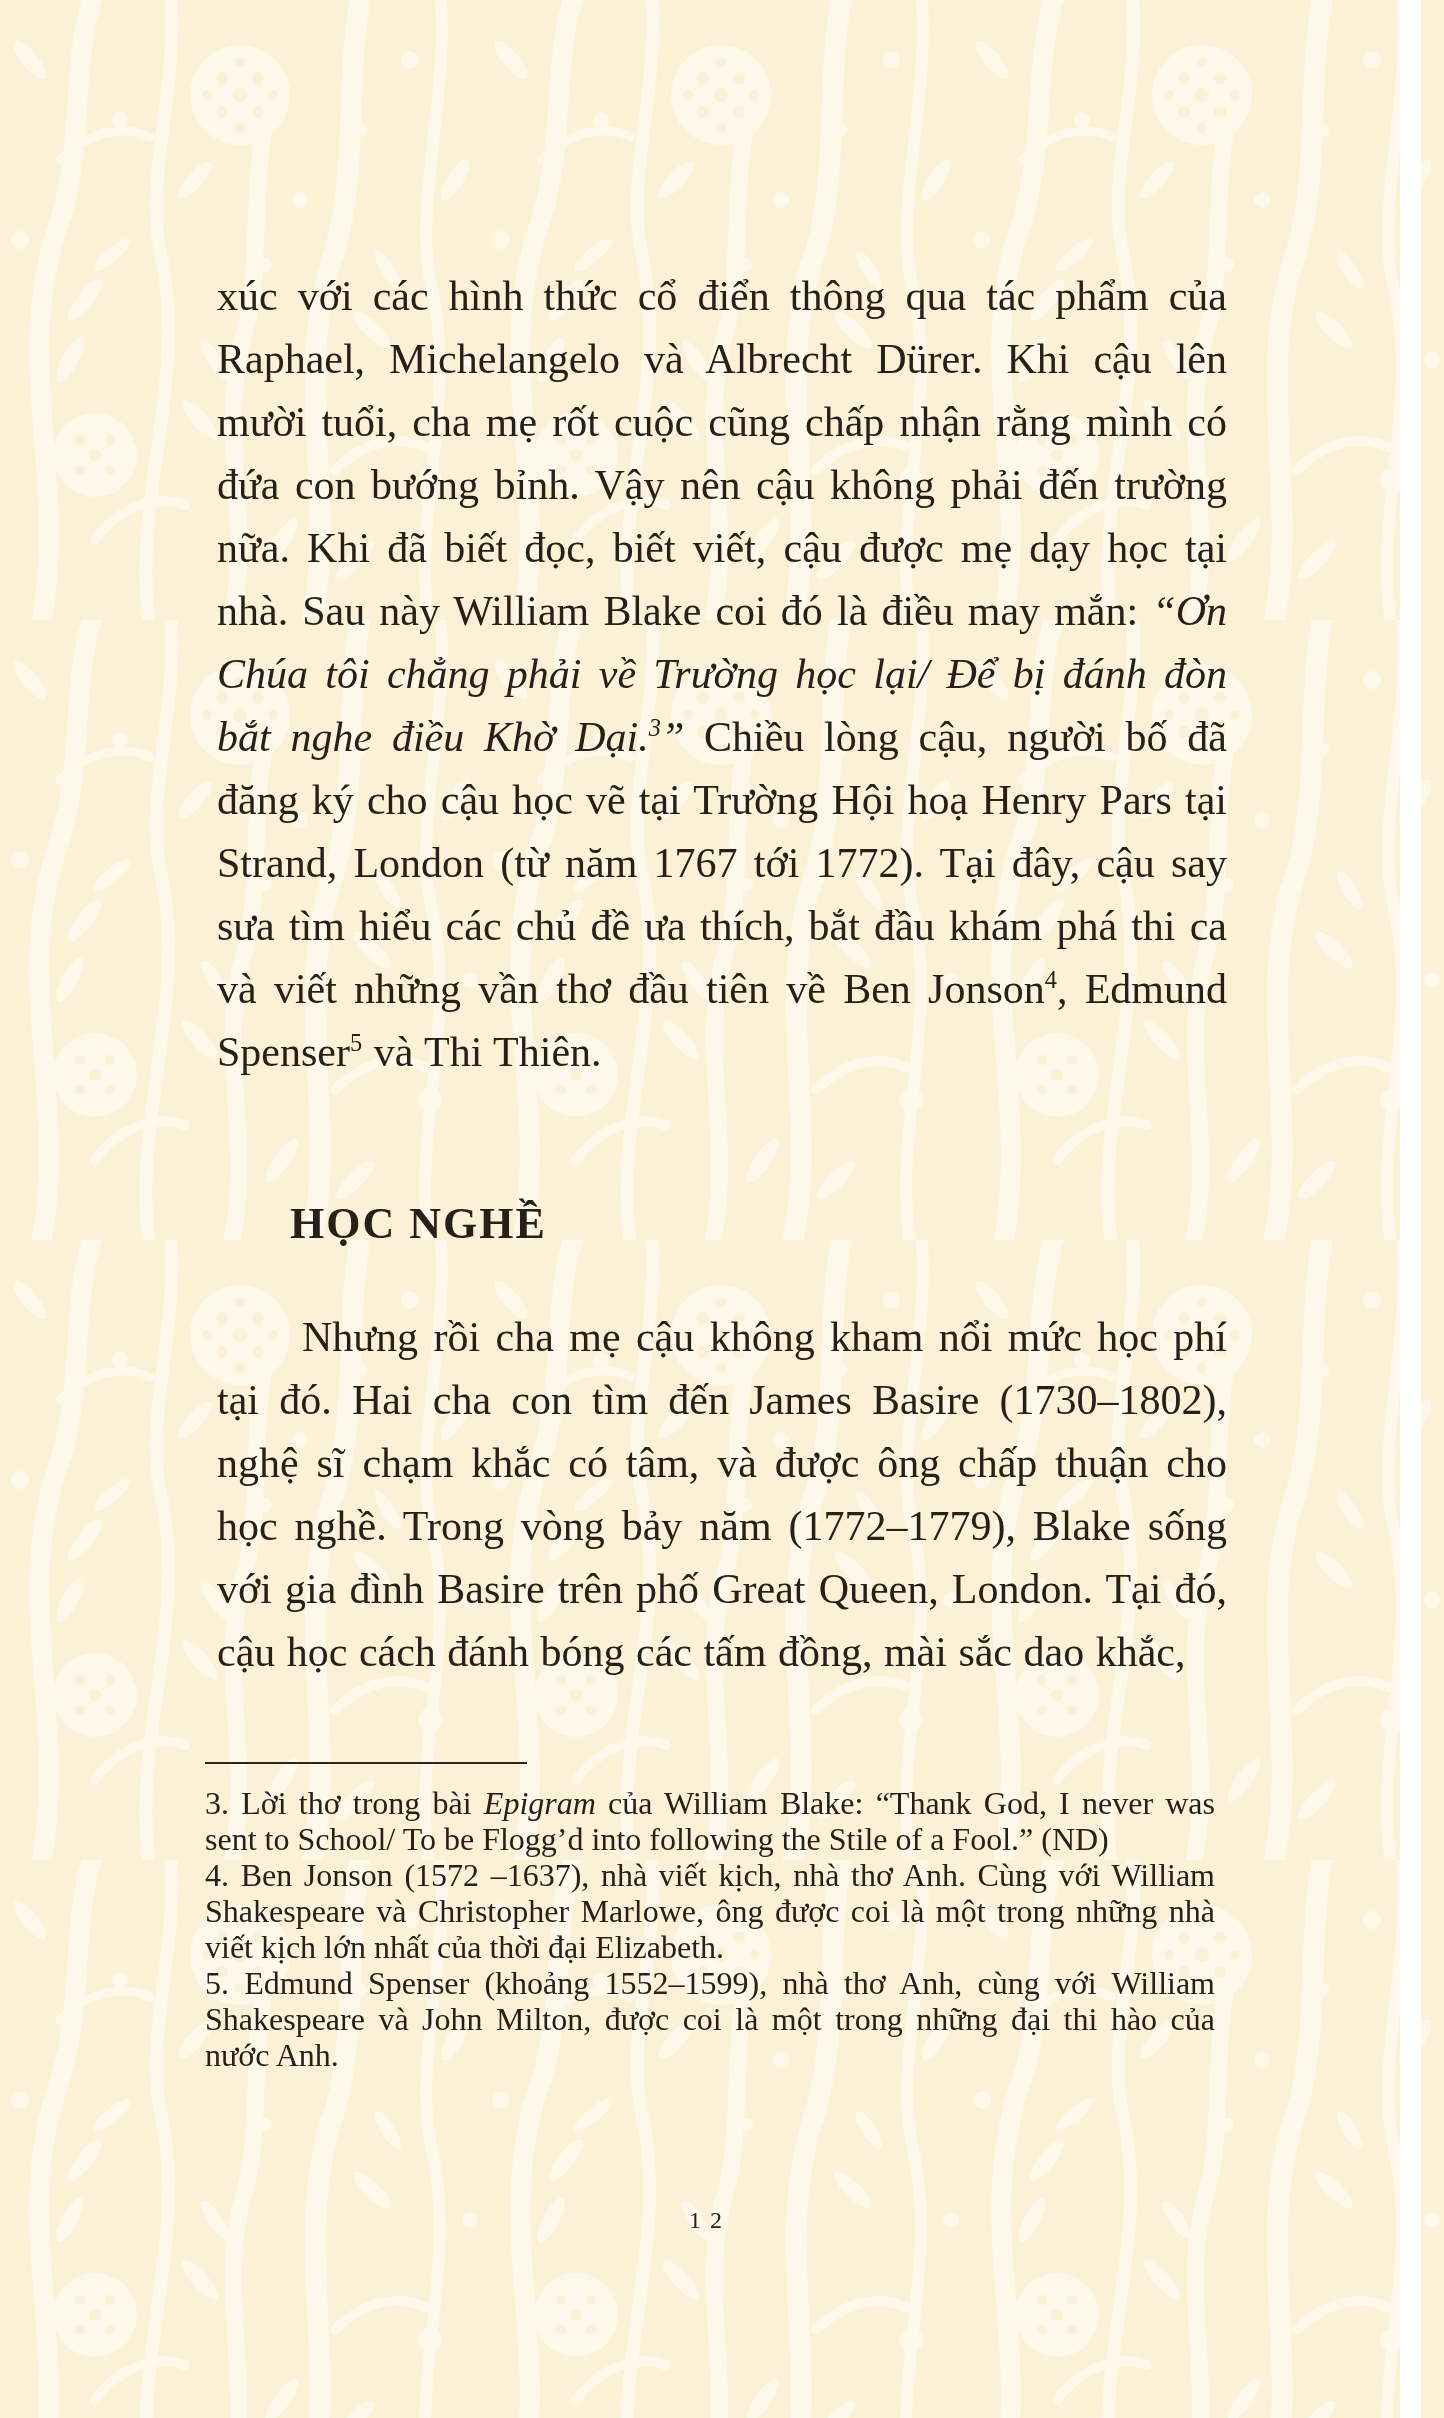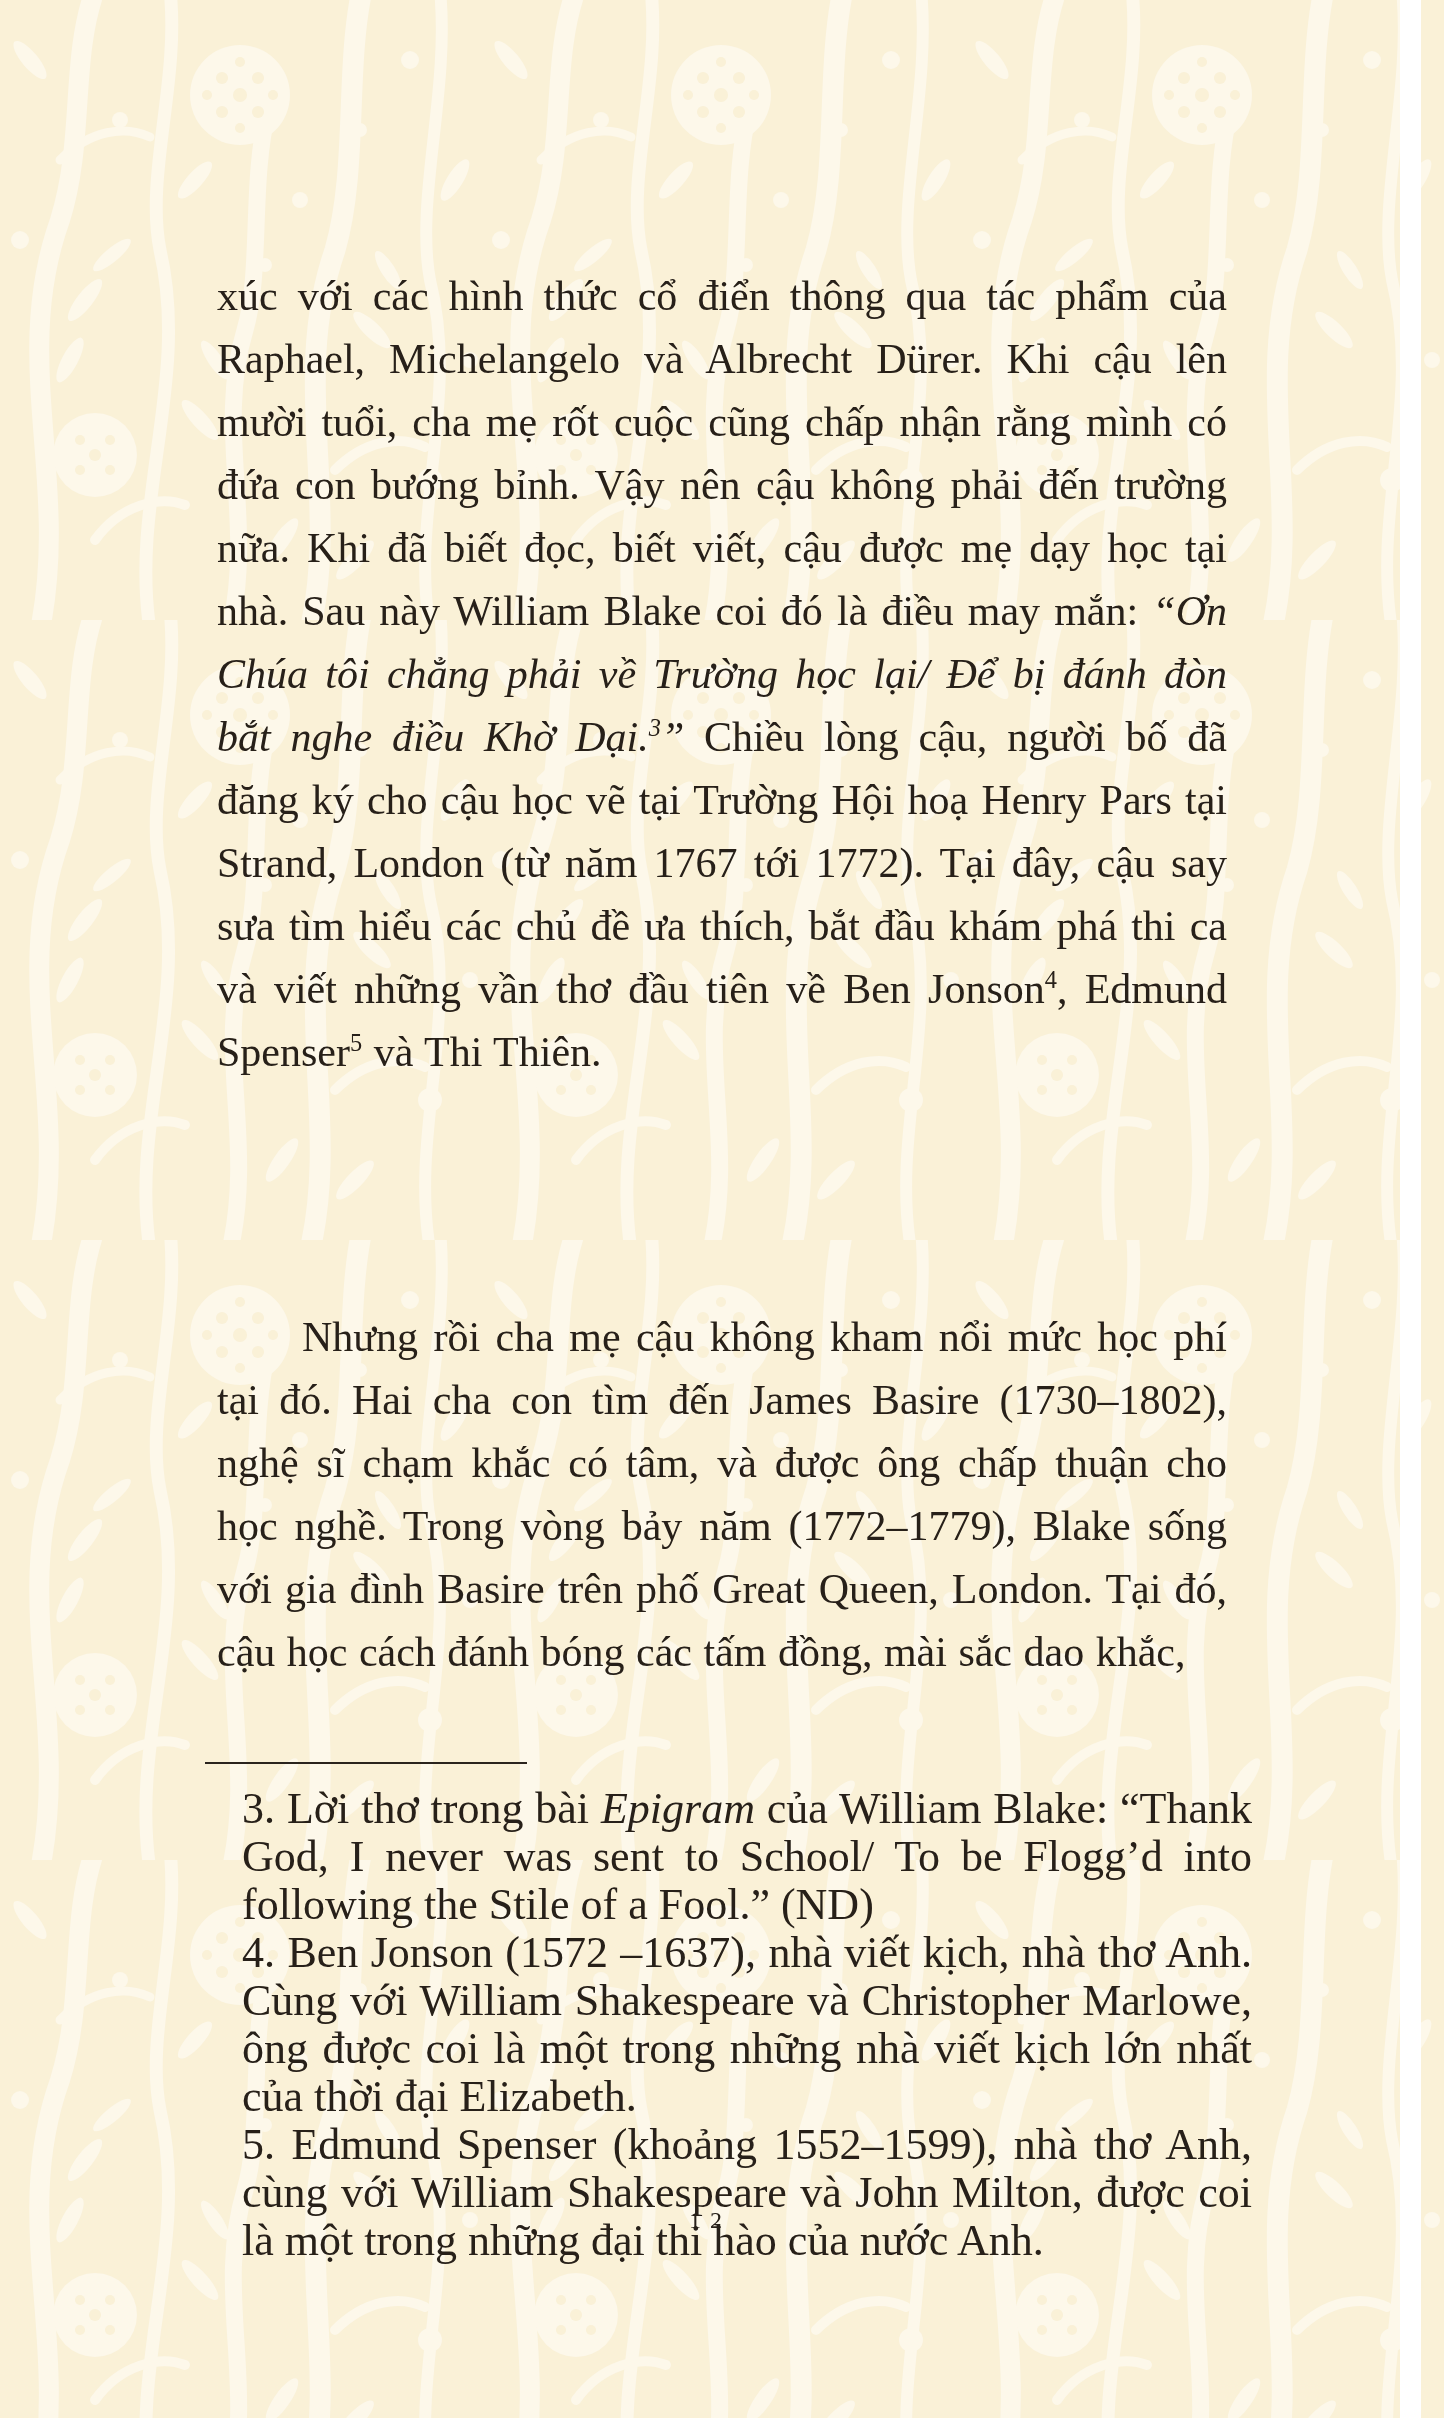--- a/index.html
+++ b/index.html
@@ -54,24 +54,23 @@
   .footnote-rule {
     position: absolute;
     left: 205px; top: 1762px;
     width: 322px; height: 0;
     border-top: 2px solid #2a241d;
   }
   .footnotes {
     position: absolute;
     left: 205px; top: 1785px;
     width: 1010px;
-    font-size: 44px;
-    line-height: 48px;
+    font-size: 32px;
+    line-height: 36px;
     text-align: justify;
-    margin-left: 37px;
   }
   .footnotes p { margin: 0; }
   .page-number {
     position: absolute;
     left: 205px; top: 2198px;
     width: 1010px;
     text-align: center;
     font-size: 24px;
     line-height: 44px;
     letter-spacing: 9px;
@@ -145,20 +144,21 @@
         </g>
       </pattern>
     </defs>
     <rect width="1444" height="2418" fill="url(#morris)"></rect>
   </svg>
 
   <div class="page-gap"></div>
 
   <p class="body-text" id="para-1"><span>xúc với các hình thức cổ điển thông qua tác phẩm của Raphael, Michelangelo và Albrecht Dürer. Khi cậu lên mười tuổi, cha mẹ rốt cuộc cũng chấp nhận rằng mình có đứa con bướng bỉnh. Vậy nên cậu không phải đến trường nữa. Khi đã biết đọc, biết viết, cậu được mẹ dạy học tại nhà. Sau này William Blake coi đó là điều may mắn: </span><span class="seg-i">“Ơn Chúa tôi chẳng phải về Trường học lại/ Để bị đánh đòn bắt nghe điều Khờ Dại.</span><sup class="seg-s seg-i">3</sup><span class="seg-i">”</span><span> Chiều lòng cậu, người bố đã đăng ký cho cậu học vẽ tại Trường Hội hoạ Henry Pars tại Strand, London (từ năm 1767 tới 1772). Tại đây, cậu say sưa tìm hiểu các chủ đề ưa thích, bắt đầu khám phá thi ca và viết những vần thơ đầu tiên về Ben Jonson</span><sup class="seg-s">4</sup><span>, Edmund Spenser</span><sup class="seg-s">5</sup><span> và Thi Thiên.</span></p>
 
+  <h2 class="section-heading">HỌC NGHỀ</h2>
 
   <p class="body-text" id="para-2"><span>Nhưng rồi cha mẹ cậu không kham nổi mức học phí tại đó. Hai cha con tìm đến James Basire (1730–1802), nghệ sĩ chạm khắc có tâm, và được ông chấp thuận cho học nghề. Trong vòng bảy năm (1772–1779), Blake sống với gia đình Basire trên phố Great Queen, London. Tại đó, cậu học cách đánh bóng các tấm đồng, mài sắc dao khắc,</span></p>
 
   <div class="footnote-rule"></div>
 
   <div class="footnotes">
     <p><span>3. Lời thơ trong bài </span><span class="seg-i">Epigram</span><span> của William Blake: “Thank God, I never was sent to School/ To be Flogg’d into following the Stile of a Fool.” (ND)</span></p>
     <p><span>4. Ben Jonson (1572 –1637), nhà viết kịch, nhà thơ Anh. Cùng với William Shakespeare và Christopher Marlowe, ông được coi là một trong những nhà viết kịch lớn nhất của thời đại Elizabeth.</span></p>
     <p><span>5. Edmund Spenser (khoảng 1552–1599), nhà thơ Anh, cùng với William Shakespeare và John Milton, được coi là một trong những đại thi hào của nước Anh.</span></p>
   </div>

